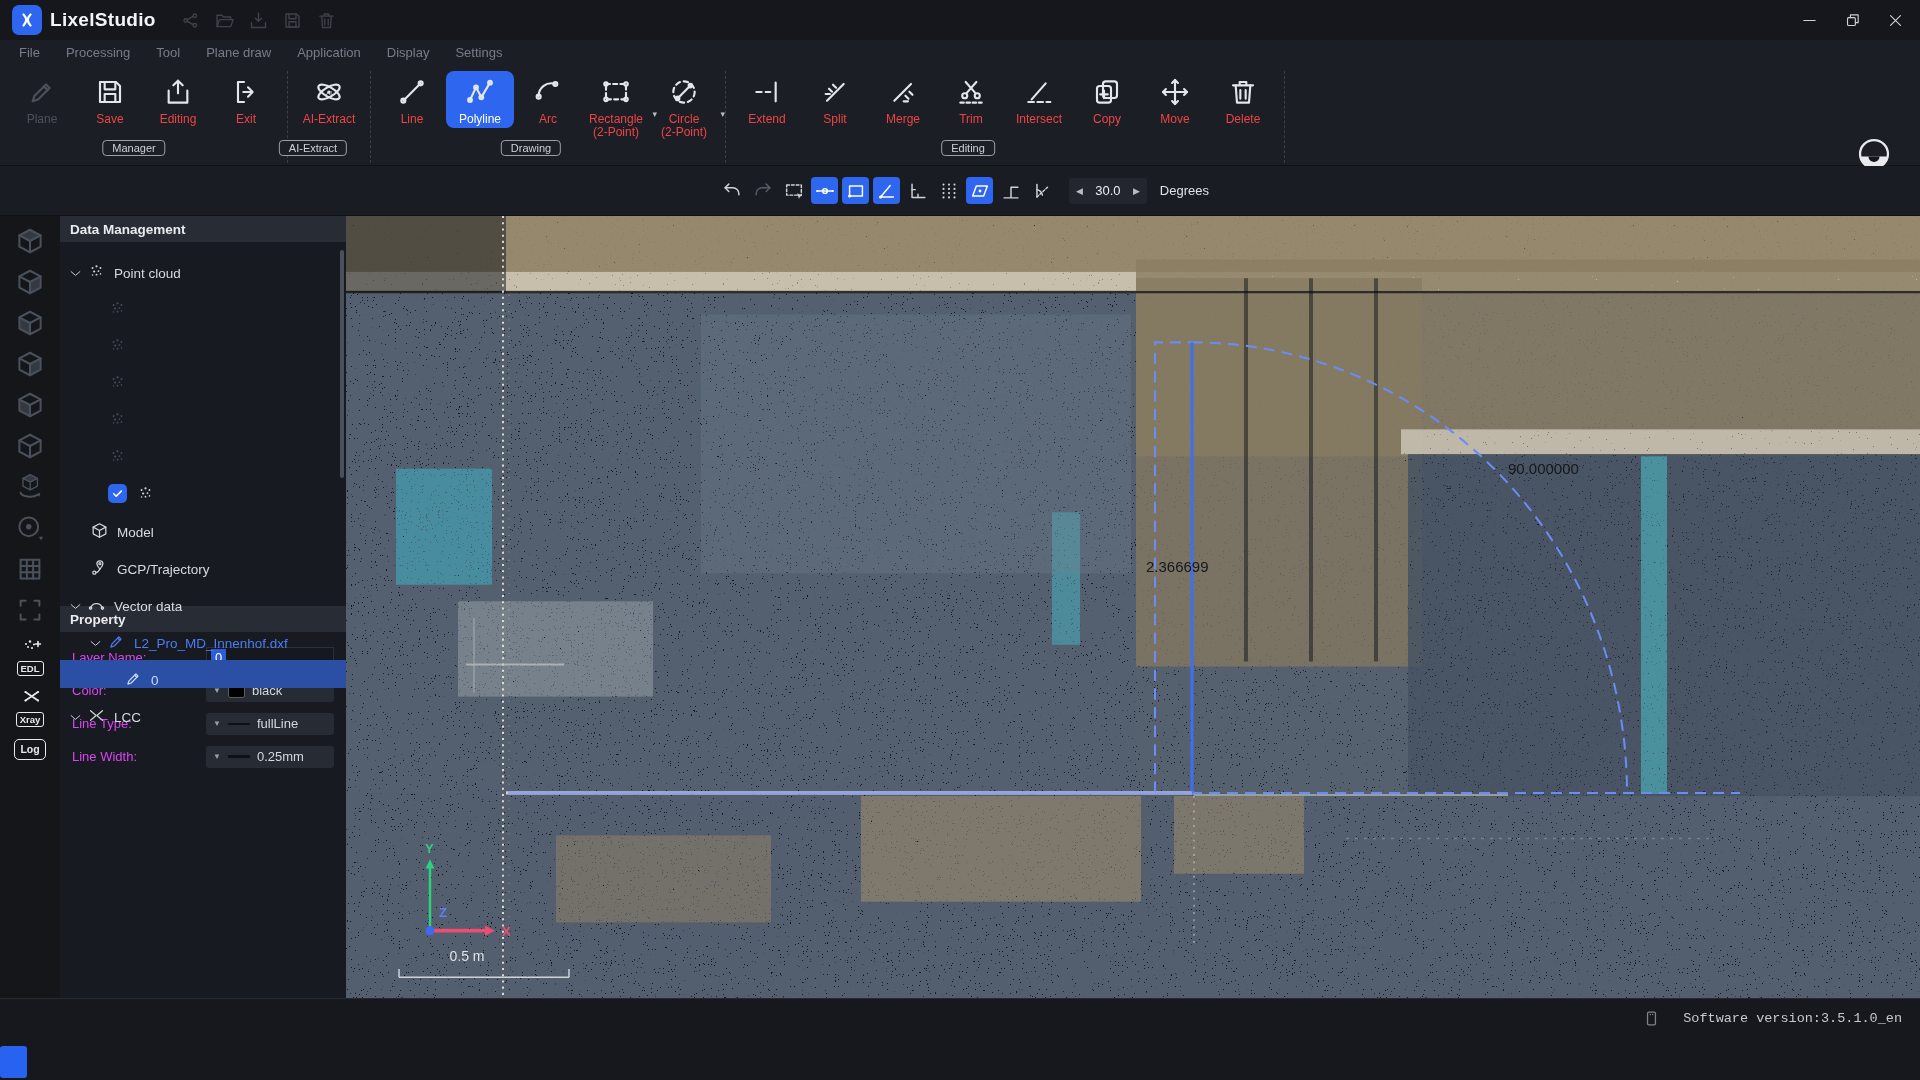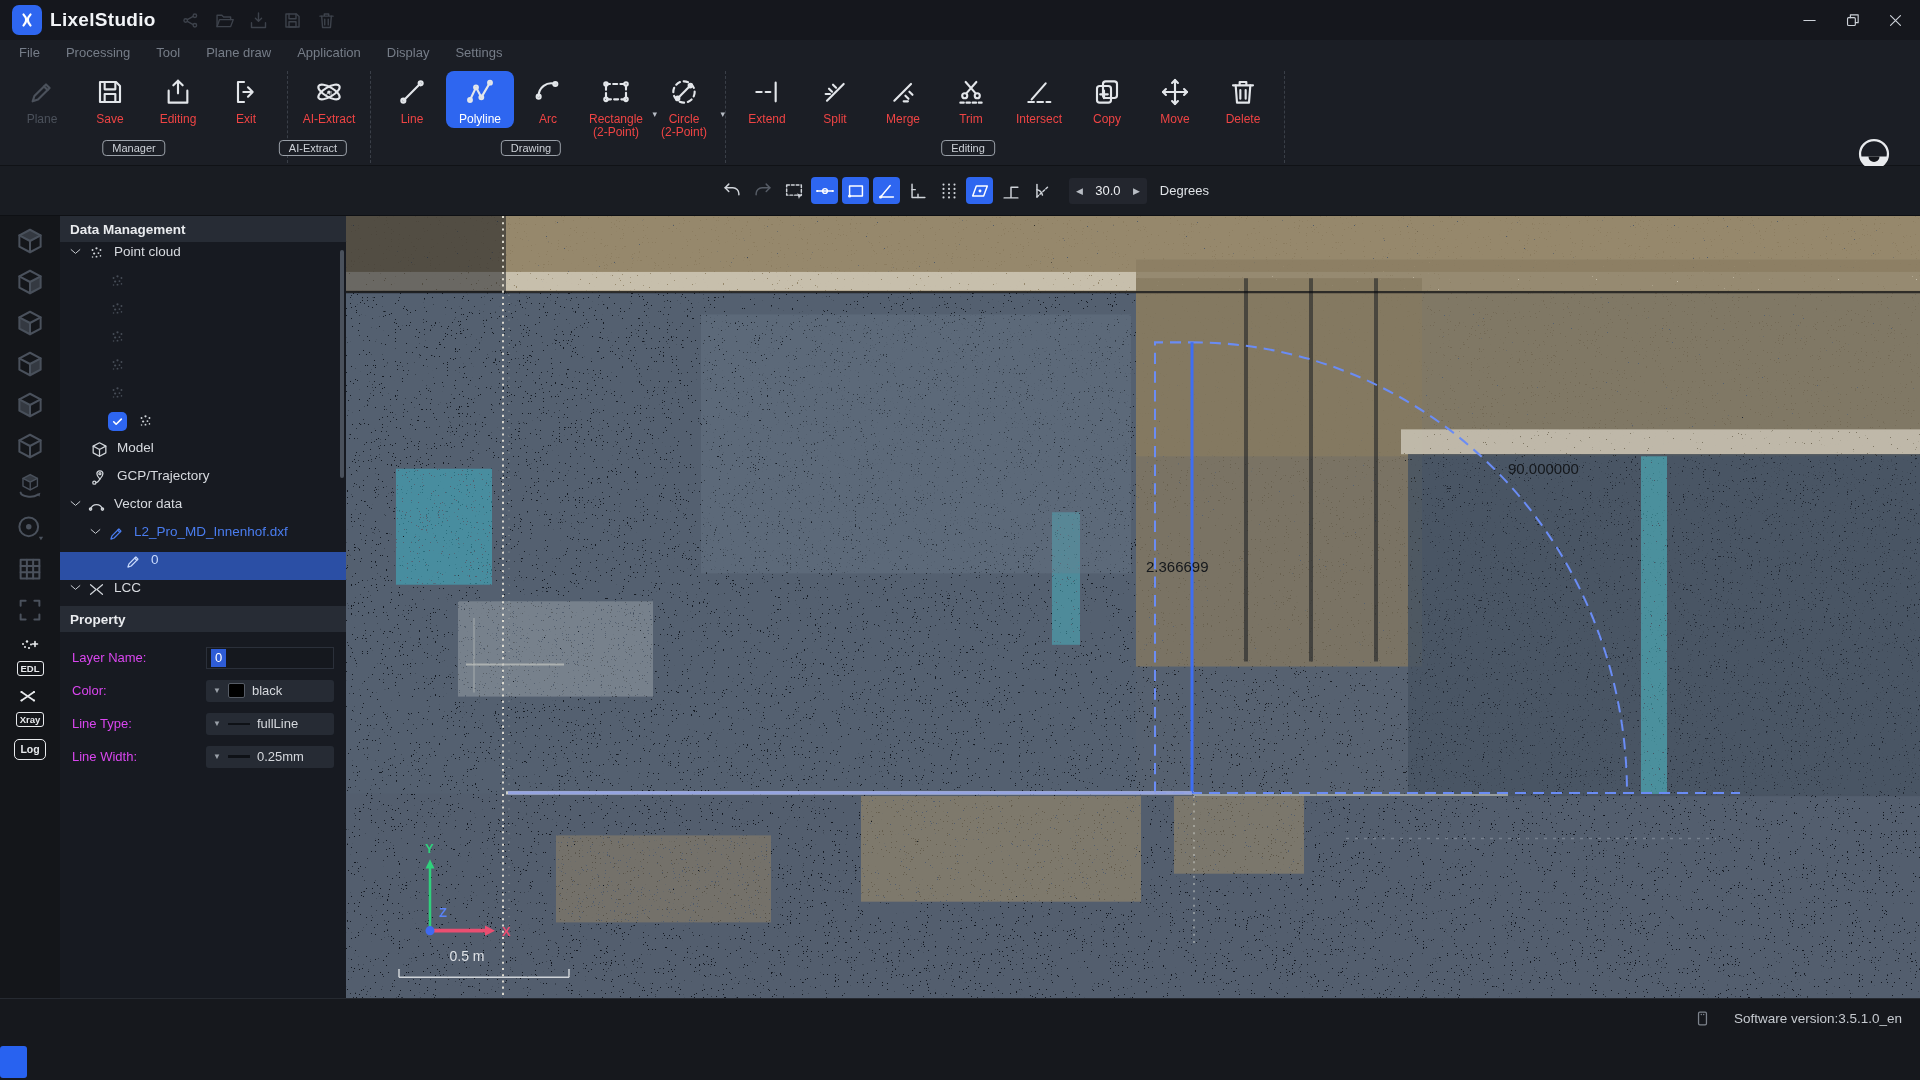--- a/index.html
+++ b/index.html
@@ -49,32 +49,32 @@
   .qb-btn.qb-on{background:#2e66f0;color:#fff;}
   .qb-btn.qb-dim{color:#565c66;}
   .spinner{margin-left:10px;height:26px;background:#23262e;border-radius:3px;display:flex;align-items:center;padding:0 7px;gap:9px;}
   .spin-arrow{font-size:9px;color:#b8bdc4;}
   .spin-value{font-size:13px;color:#eceef1;min-width:32px;text-align:center;}
   .spin-unit{font-size:13px;color:#dfe2e6;margin-left:9px;}
 
   
   .workspace{position:absolute;left:0;top:216px;width:1920px;height:782px;display:flex;}
   .rail{flex:0 0 60px;background:#14161a;display:flex;flex-direction:column;align-items:center;padding-top:10px;box-sizing:border-box;}
-  .rail-item{margin-bottom:11px;display:flex;flex-direction:column;align-items:flex-start;color:#4a515c;}
+  .rail-item{margin-bottom:11px;display:flex;flex-direction:column;align-items:flex-end;color:#4a515c;}
   .rail-item .i{width:30px;height:30px}
   .rail-item.bright{color:#e8eaed;}
   .rail-item .glyph{width:24px;height:24px}
   .badge{border:1.5px solid currentColor;border-radius:3px;font-size:9.5px;font-weight:bold;padding:0 3px;line-height:13px;margin-top:1px;}
   .badge.log{border-radius:5px;padding:3px 5px;font-size:10.5px;}
 
   
   .panel{flex:0 0 286px;background:#171a21;display:flex;flex-direction:column;}
   .panel-header{height:26px;background:#272c35;color:#e9ebee;font-size:13.5px;font-weight:bold;display:flex;align-items:center;padding-left:10px;flex:0 0 auto;}
   .tree{position:relative;height:364px;flex:0 0 auto;background:#171a21;padding-top:2px;box-sizing:border-box;}
-  .tree-row{height:28px;display:flex;align-items:flex-start;font-size:13.5px;color:#d7dadf;box-sizing:border-box;}
+  .tree-row{height:28px;display:flex;align-items:flex-end;font-size:13.5px;color:#d7dadf;box-sizing:border-box;margin-top:9px;}
   .tree-row .i-ch{width:15px;height:15px;color:#c8ccd2;margin-right:4px;flex:0 0 auto}
   .tree-row .t-ico{width:19px;height:19px;margin-right:8px;color:#d0d4d9;flex:0 0 auto}
   .tree-row.dim .t-ico{color:#474d57;}
   .tree-row.link .t-label{color:#4a7df0;}
   .tree-row.link .t-ico{color:#4a7df0;}
   .tree-row.selected{background:#2b4fa5;}
   .tree-row.selected .t-label,.tree-row.selected .t-ico{color:#c9dafc;}
   .cbx{width:19px;height:19px;border-radius:5px;background:#2e66f0;display:flex;align-items:center;justify-content:center;margin-right:9px;flex:0 0 auto;}
   .cbx svg{width:13px;height:13px}
   .tree-scroll{position:absolute;right:2px;top:8px;width:4px;height:228px;background:#4a515c;border-radius:2px;}
@@ -97,21 +97,21 @@
   .canvas-title{height:24px;background:#2c313b;display:flex;align-items:center;padding:0 8px;flex:0 0 auto;}
   .canvas-title span{font-size:12.5px;font-weight:bold;color:#e8eaed;}
   .ct-restore{margin-left:auto;color:#9aa1ab;}
   .ct-restore .i{width:13px;height:13px}
   .viewport{flex:1;position:relative;overflow:hidden;}
   .viewport svg.pc{width:100%;height:100%;}
   .meas{font-size:15px;fill:#15181c;font-weight:500;}
 
   
   .statusbar{position:absolute;left:0;top:998px;width:1920px;height:82px;background:#16181d;border-top:1px solid #262a31;box-sizing:border-box;}
-  .sb-right{position:absolute;right:18px;top:10px;display:flex;align-items:center;gap:22px;color:#c6cad0;font-size:13.5px;}
+  .sb-right{position:absolute;right:18px;top:10px;display:flex;align-items:center;gap:22px;color:#c6cad0;font-size:13.5px;font-family:Liberation Mono, monospace;}
   .sb-right .i{width:19px;height:19px;color:#7d838c}
   .sb-blue{position:absolute;left:0;bottom:2px;width:27px;height:32px;background:#2862f0;border-radius:3px;}
 </style>
 </head>
 <body>
 
 <div class="titlebar">
   <div class="logo">
     <svg viewBox="0 0 24 24">
         <g fill="none" stroke="#fff" stroke-width="2.2" stroke-linecap="round">

